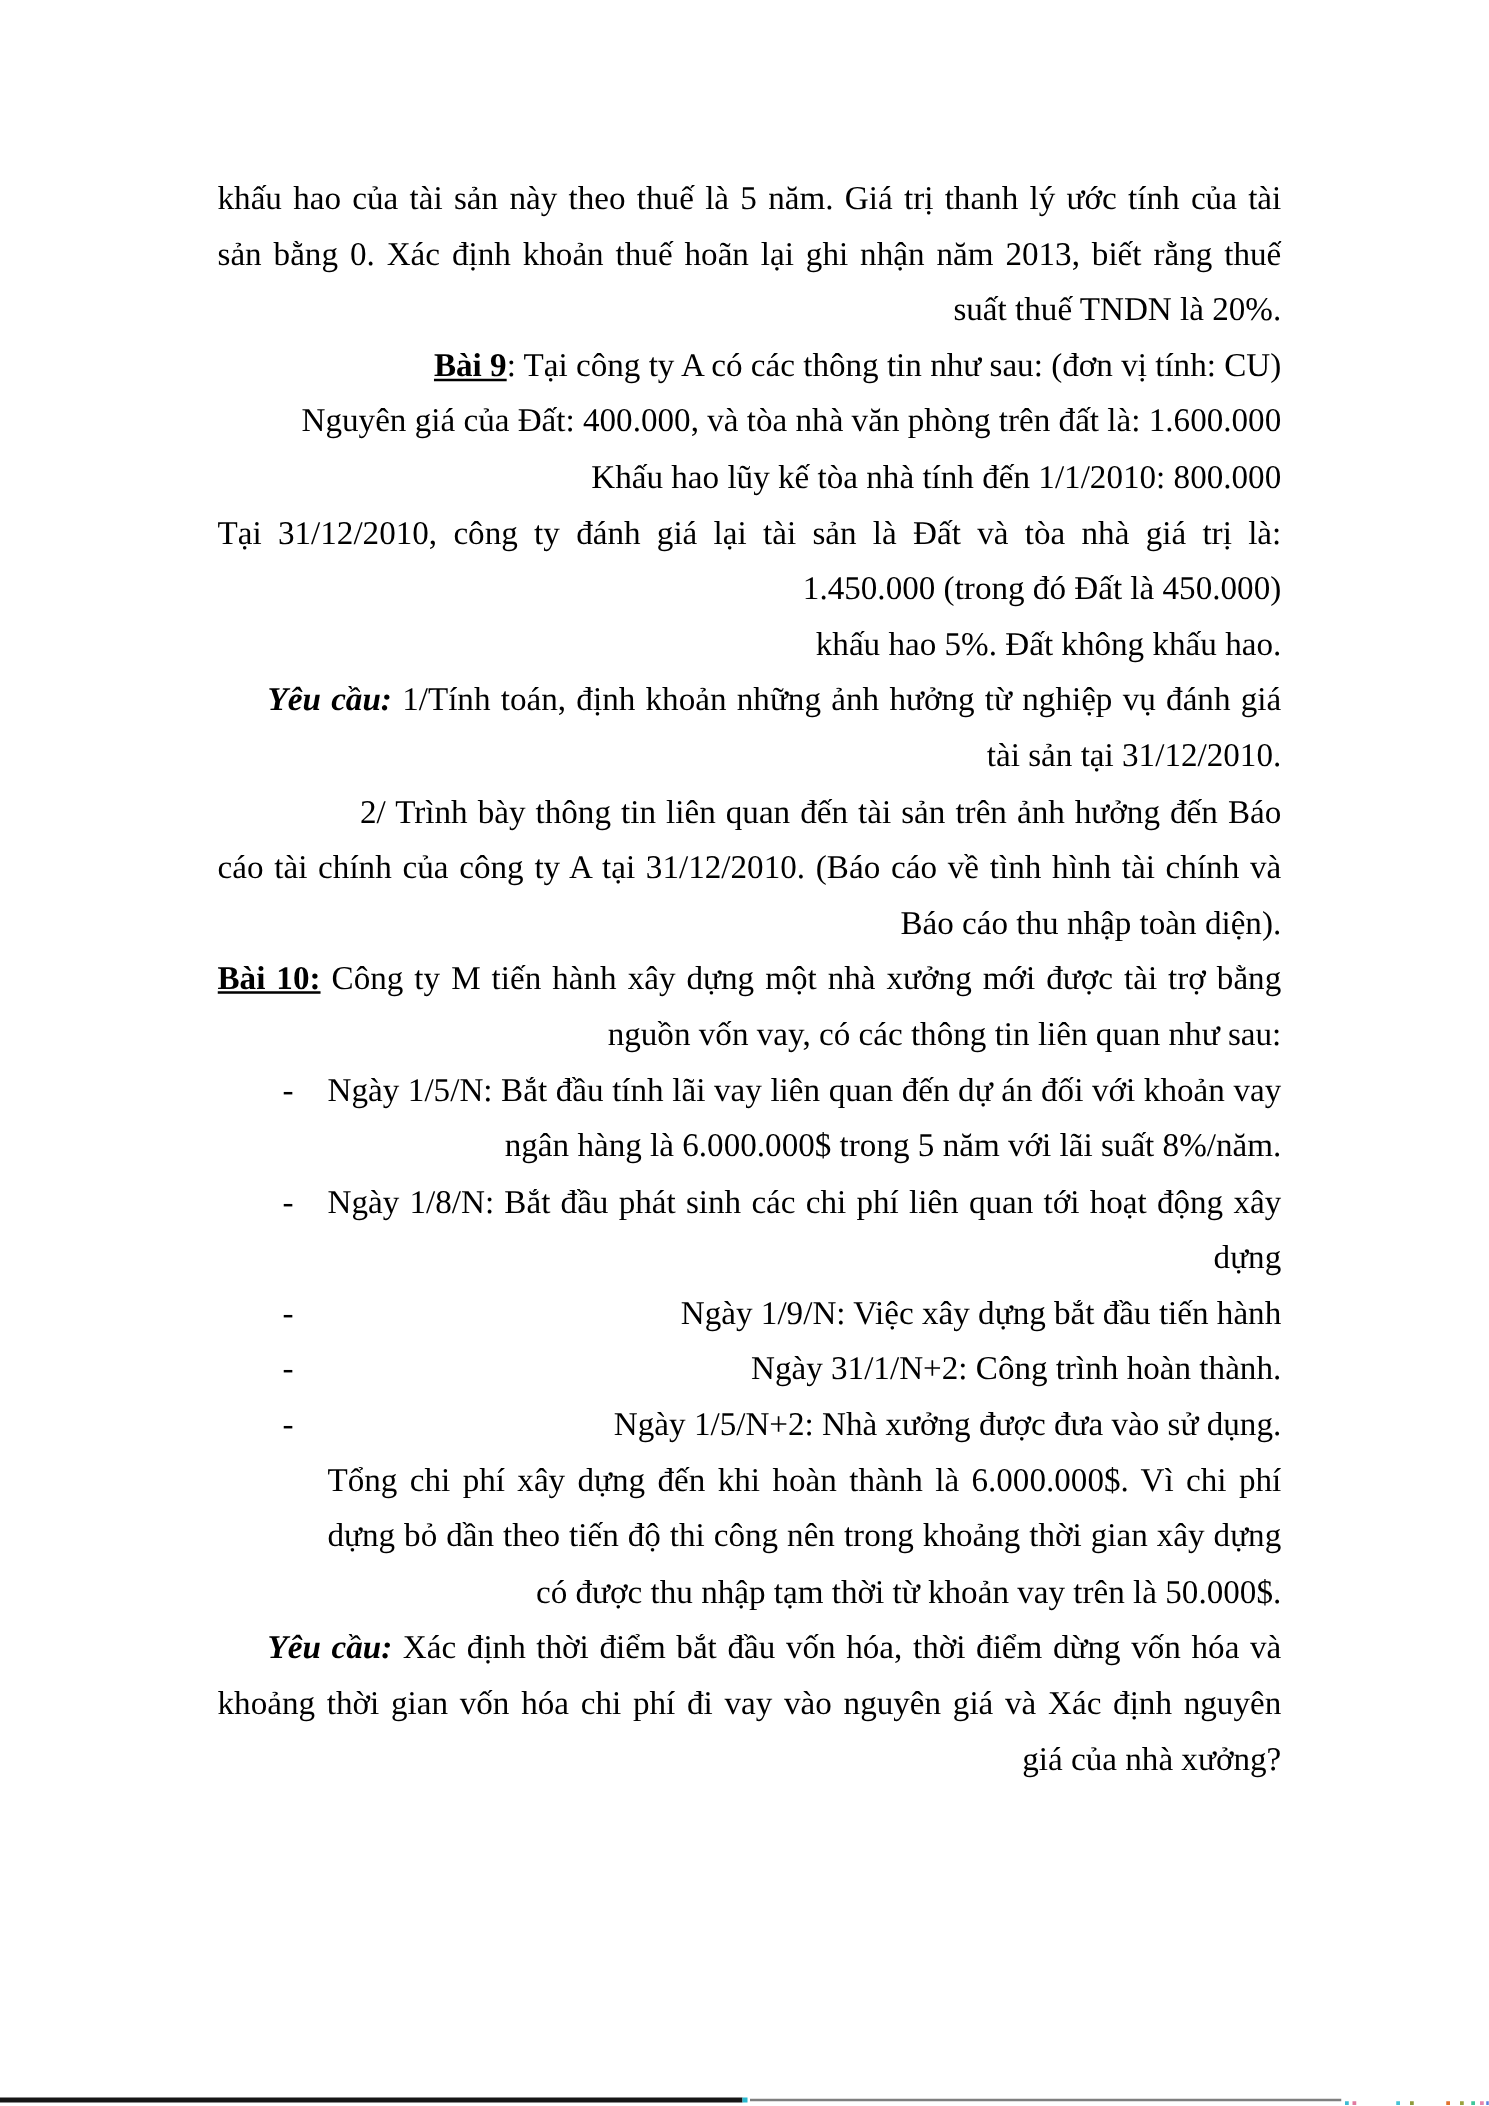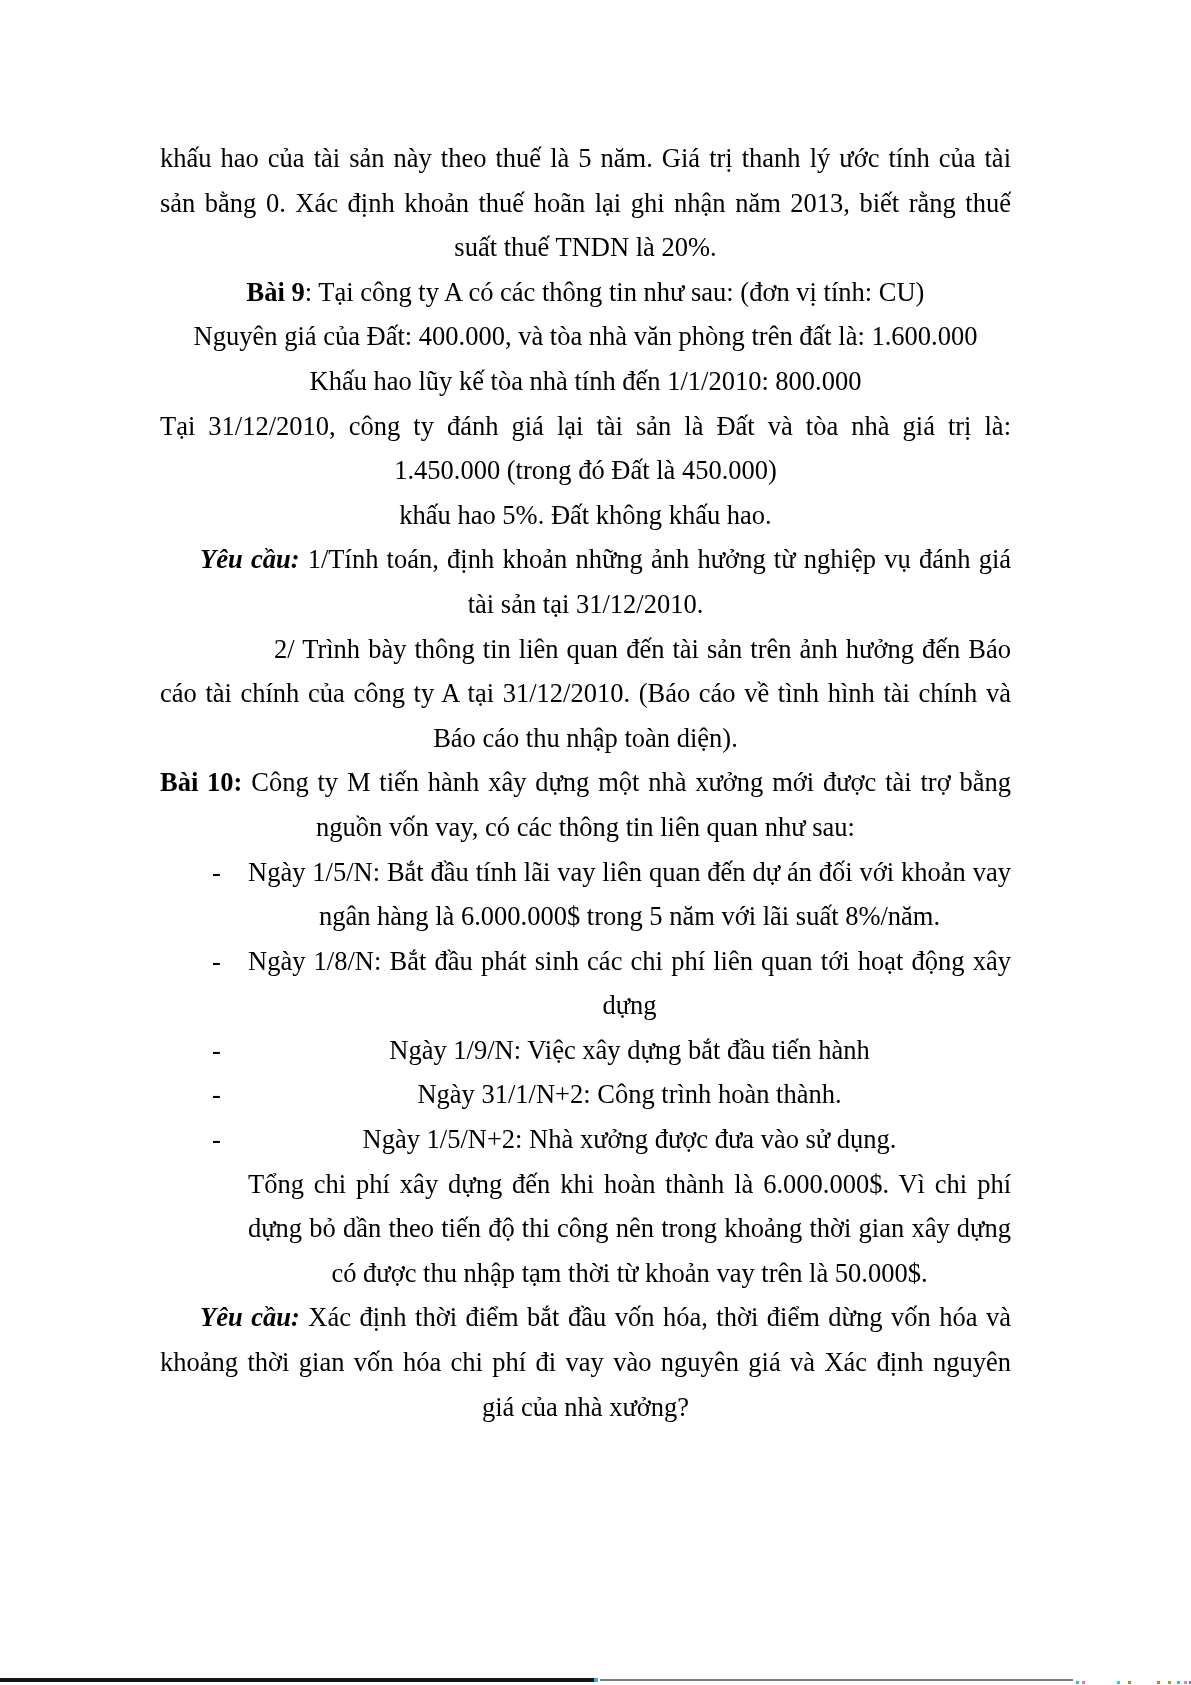--- a/index.html
+++ b/index.html
@@ -6,43 +6,43 @@
   body {
     width: 1191px; height: 1685px;
     background: #ffffff;
     position: relative;
     overflow: hidden;
     font-family: "Liberation Serif", "DejaVu Serif", serif;
     color: #000000;
   }
   .doc-content {
     position: absolute;
-    left: 160px; top: 136px;
+    left: 174px; top: 136px;
     width: 851px;
     font-size: 26.5px;
     line-height: 44.6px;
     color: #000;
   }
   .line {
     height: 44.6px;
     overflow: hidden;
     white-space: normal;
-    text-align: center;
+    text-align: right;
   }
   .jfull {                       
     text-align: justify;
     text-align-last: justify;
   }
   .indent1 { text-indent: 114px; }     
   .hang { padding-left: 88px; position: relative; }   
   .dash {
     position: absolute;
     left: 52px; top: 0;
   }
-  .b-title { font-weight: bold; }
+  .b-title { font-weight: bold; text-decoration: underline; }
   .b-italic { font-weight: bold; font-style: italic; margin-left: 40px; }
   
   .bottom-strip { position: absolute; left: 0; top: 1677px; width: 1191px; height: 8px; }
   .bar-black { position: absolute; left: 0; top: 1px; width: 594px; height: 4px; }
   .bar-playhead { position: absolute; left: 594px; top: 1px; width: 4px; height: 4px; }
   .bar-gray { position: absolute; left: 600px; top: 2px; width: 473px; height: 2px; }
   .frag { position: absolute; top: 4px; width: 3px; height: 3px; }
 </style>
 </head>
 <body>

